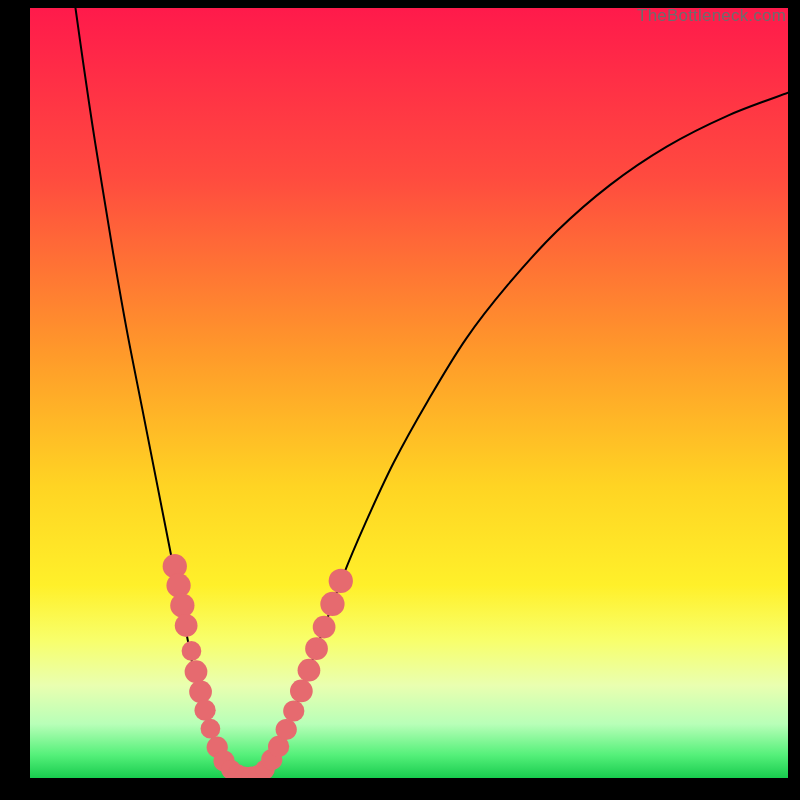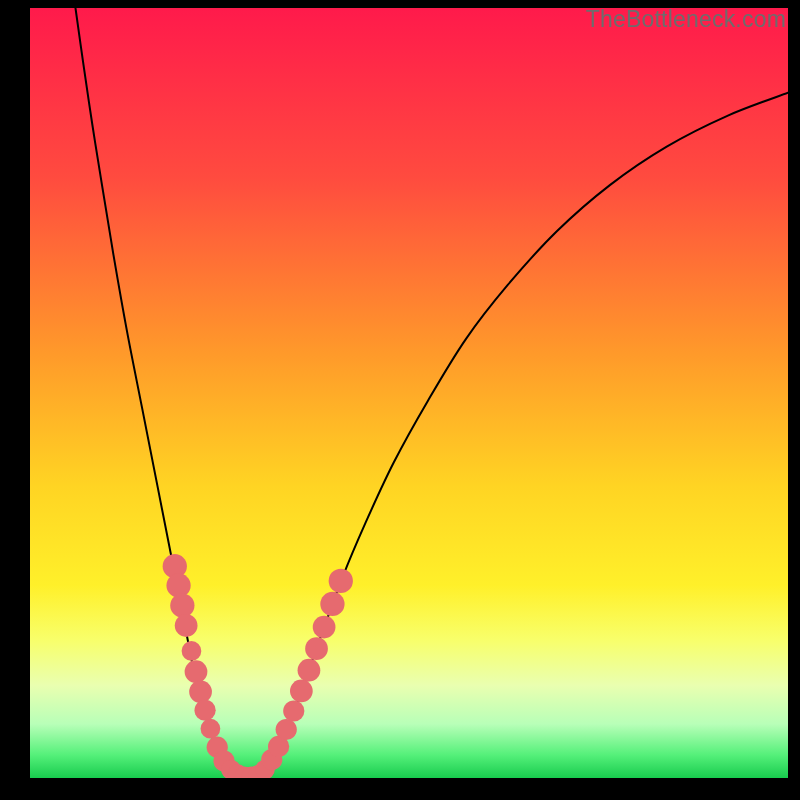--- a/index.html
+++ b/index.html
@@ -24,21 +24,21 @@
     left: 0;
     top: 0;
     width: 758px;
     height: 770px;
   }
   .watermark {
     position: absolute;
     top: 6px;
     right: 14px;
     color: #6d6d6d;
-    font-size: 23px;
+    font-size: 17px;
     font-weight: 500;
     letter-spacing: 0.2px;
     z-index: 10;
   }
   svg { display: block; }
 </style>
 </head>
 <body>
 
 <div class="frame">

